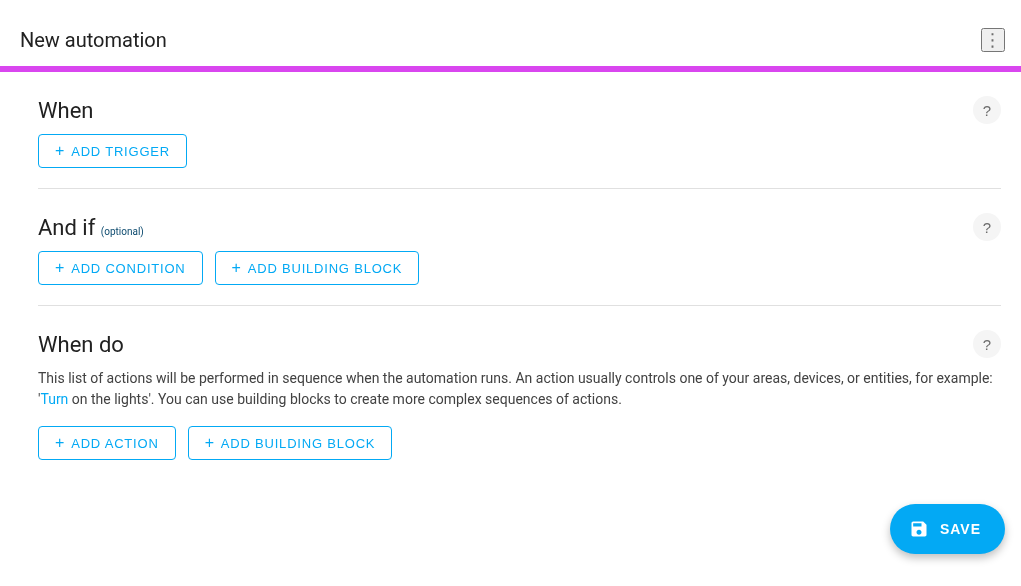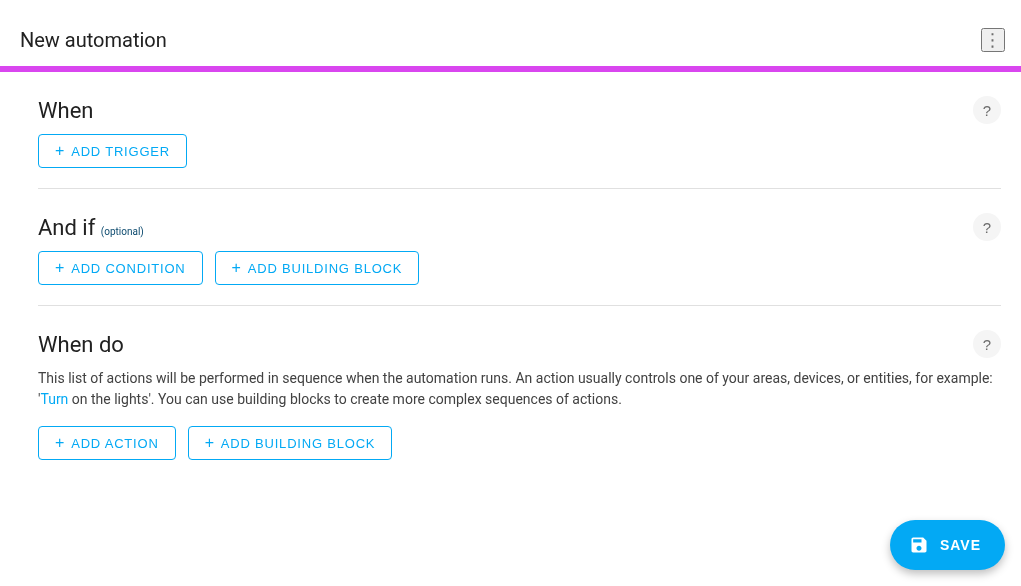--- a/index.html
+++ b/index.html
@@ -125,21 +125,21 @@
 
     .btn-plus {
       font-size: 16px;
       font-weight: 400;
       line-height: 1;
     }
 
     
     .save-fab {
       position: absolute;
-      bottom: 16px;
+      bottom: 32px;
       right: 16px;
       display: flex;
       align-items: center;
       gap: 10px;
       background: #03a9f4;
       color: #fff;
       border: none;
       border-radius: 28px;
       padding: 14px 24px 14px 18px;
       font-size: 14px;

